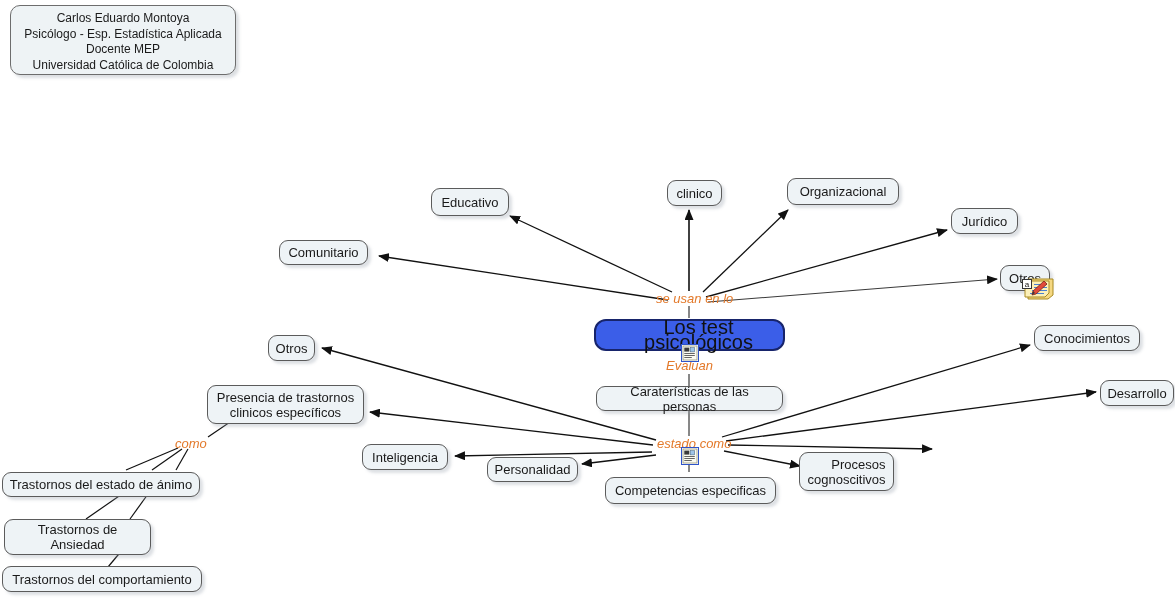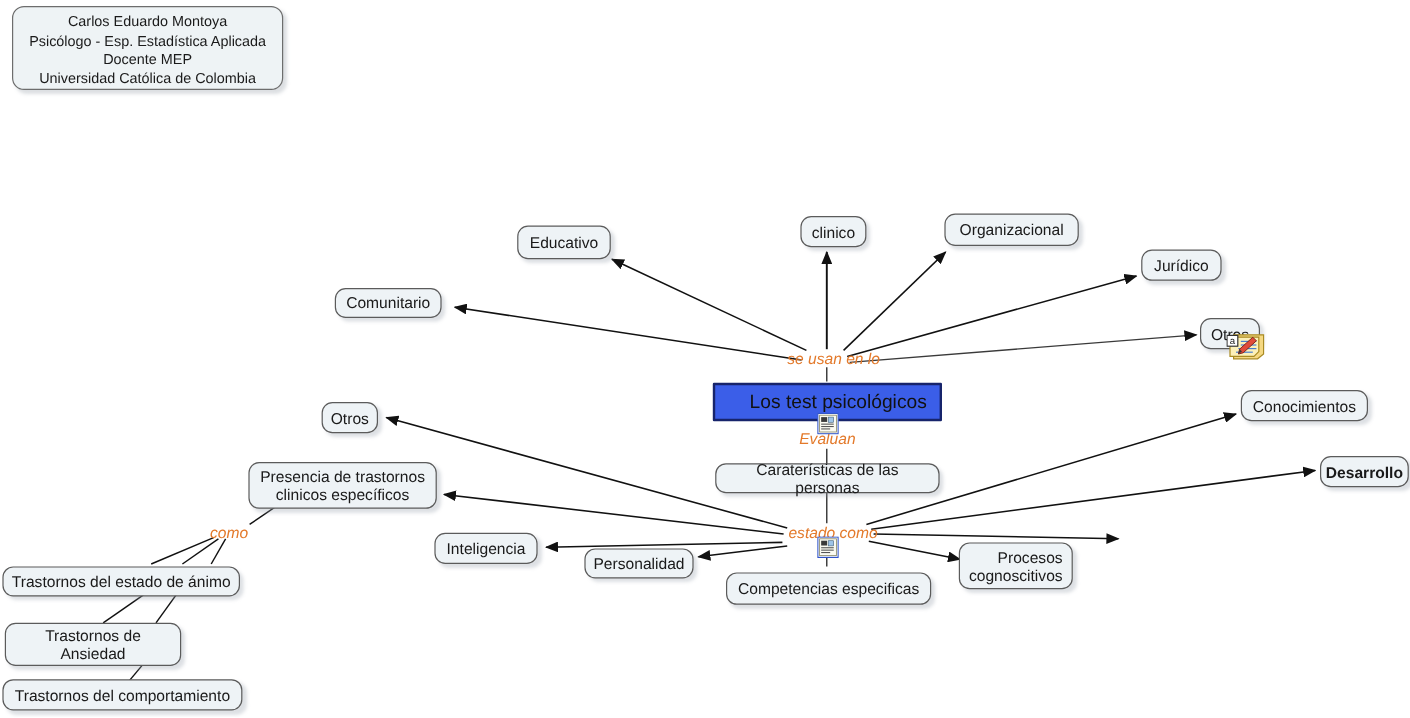--- a/index.html
+++ b/index.html
@@ -59,23 +59,23 @@
     display: flex;
     align-items: center;
     justify-content: center;
     padding: 2px 6px;
     box-shadow: 3px 3px 3px rgba(150,160,170,0.32);
     white-space: pre-line;
   }
   .node.central {
     background: #3b5ee8;
     border: 2px solid #17246b;
-    border-radius: 1px;
+    border-radius: 12px;
     color: #111111;
-    font-size: 16px;
+    font-size: 20px;
     box-shadow: none;
     padding-left: 24px;
   }
 
   
   .link-label {
     position: absolute;
     color: #e3792a;
     font-style: italic;
     font-size: 13px;
@@ -161,21 +161,21 @@
   <div class="node" style="left:279px; top:240px; width:89px; height:25px;">Comunitario</div>
 
   <div class="node" style="left:1000px; top:265px; width:50px; height:26px;">Otros</div>
 
   <div class="node central" style="left:594px; top:319px; width:191px; height:32px;">Los test psicológicos</div>
 
   <div class="node" style="left:268px; top:335px; width:47px; height:26px;">Otros</div>
 
   <div class="node" style="left:1034px; top:325px; width:106px; height:26px;">Conocimientos</div>
 
-  <div class="node" style="left:1100px; top:380px; width:74px; height:26px;font-weight:bold;">Desarrollo</div>
+  <div class="node" style="left:1100px; top:380px; width:74px; height:26px;">Desarrollo</div>
 
   <div class="node" style="left:596px; top:386px; width:187px; height:25px;">Caraterísticas de las personas</div>
 
   <div class="node" style="left:207px; top:385px; width:157px; height:39px;">Presencia de trastornos
 clinicos específicos</div>
 
   <div class="node" style="left:362px; top:444px; width:86px; height:26px;">Inteligencia</div>
 
   <div class="node" style="left:487px; top:457px; width:91px; height:25px;">Personalidad</div>
 

